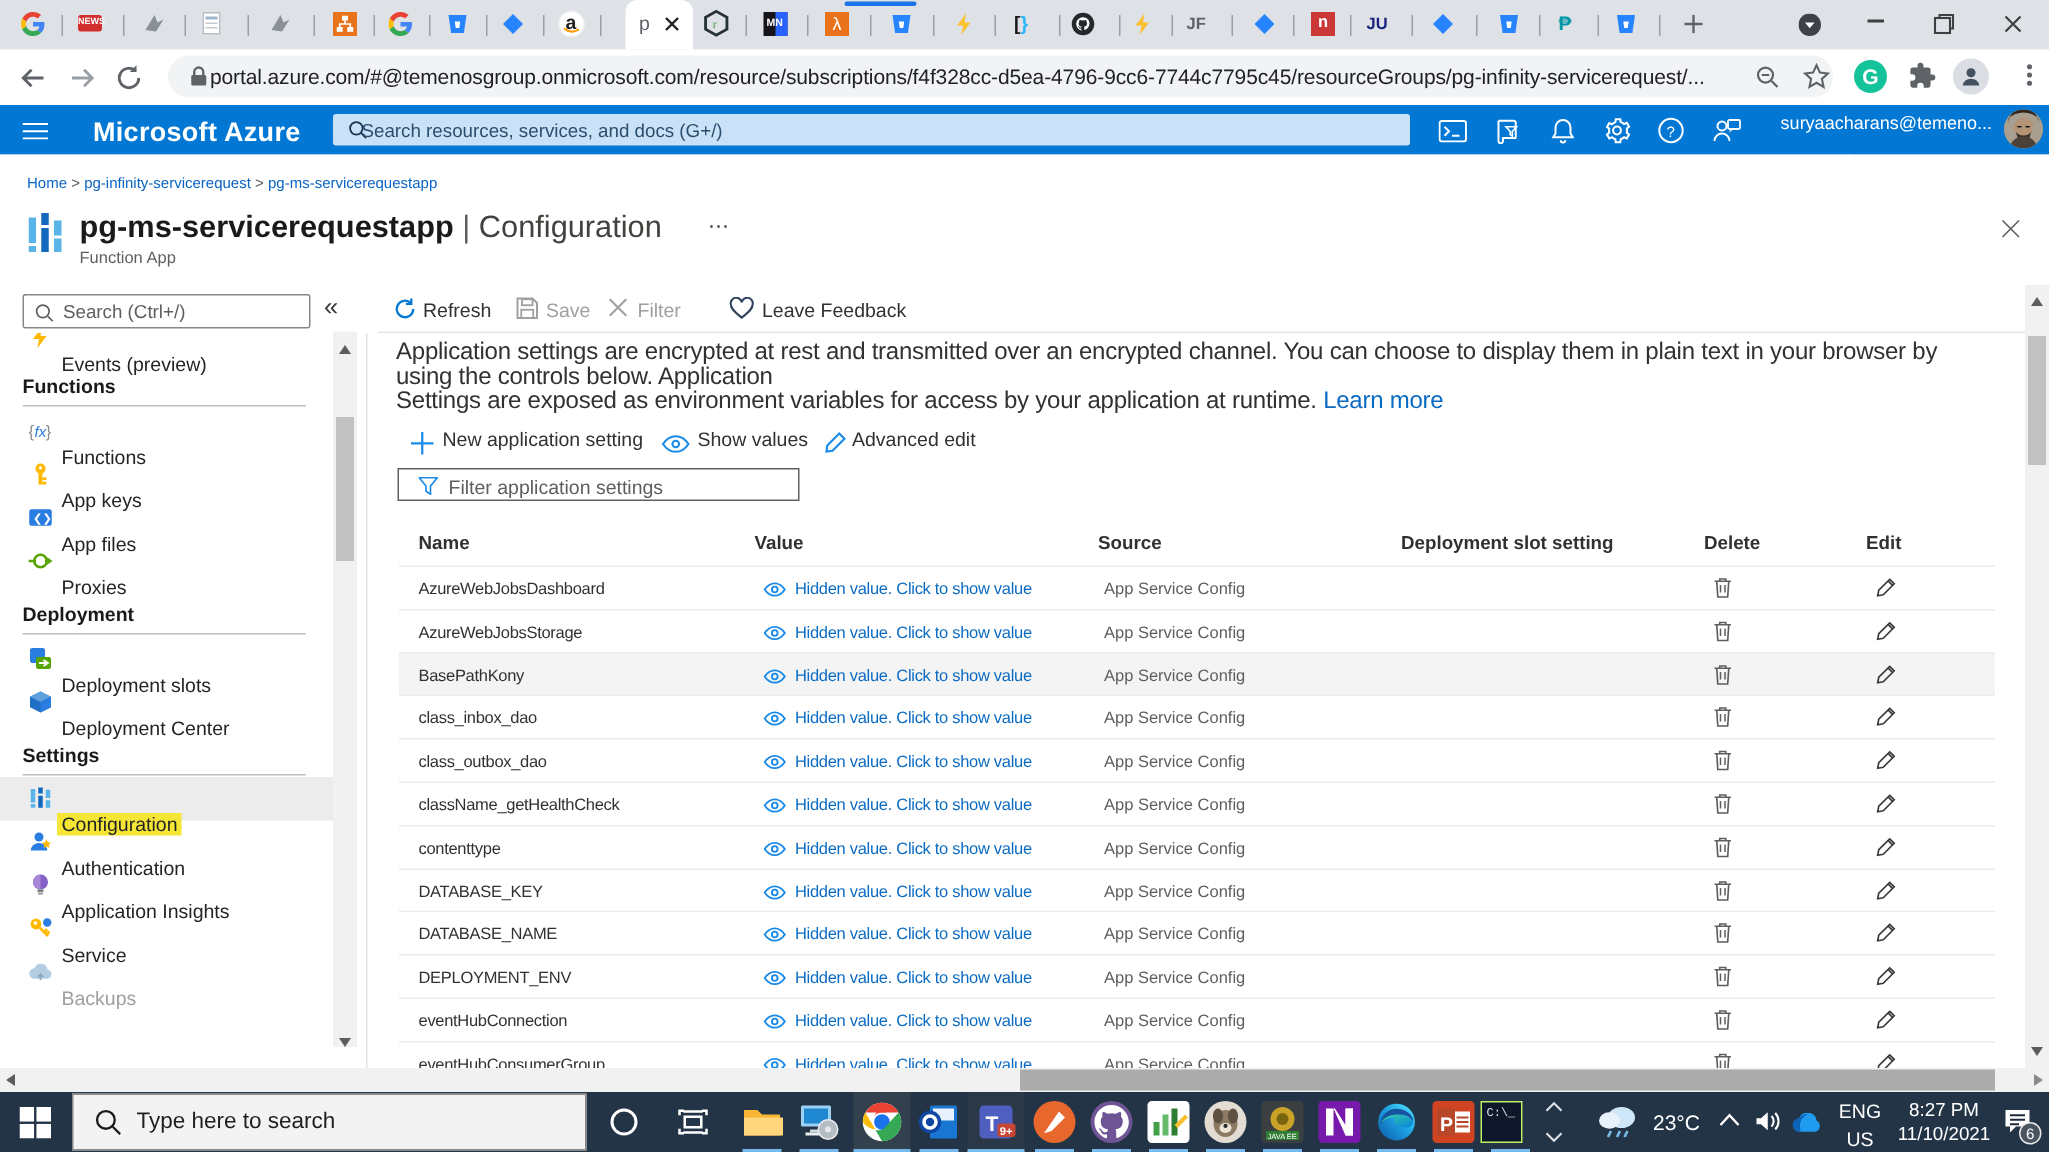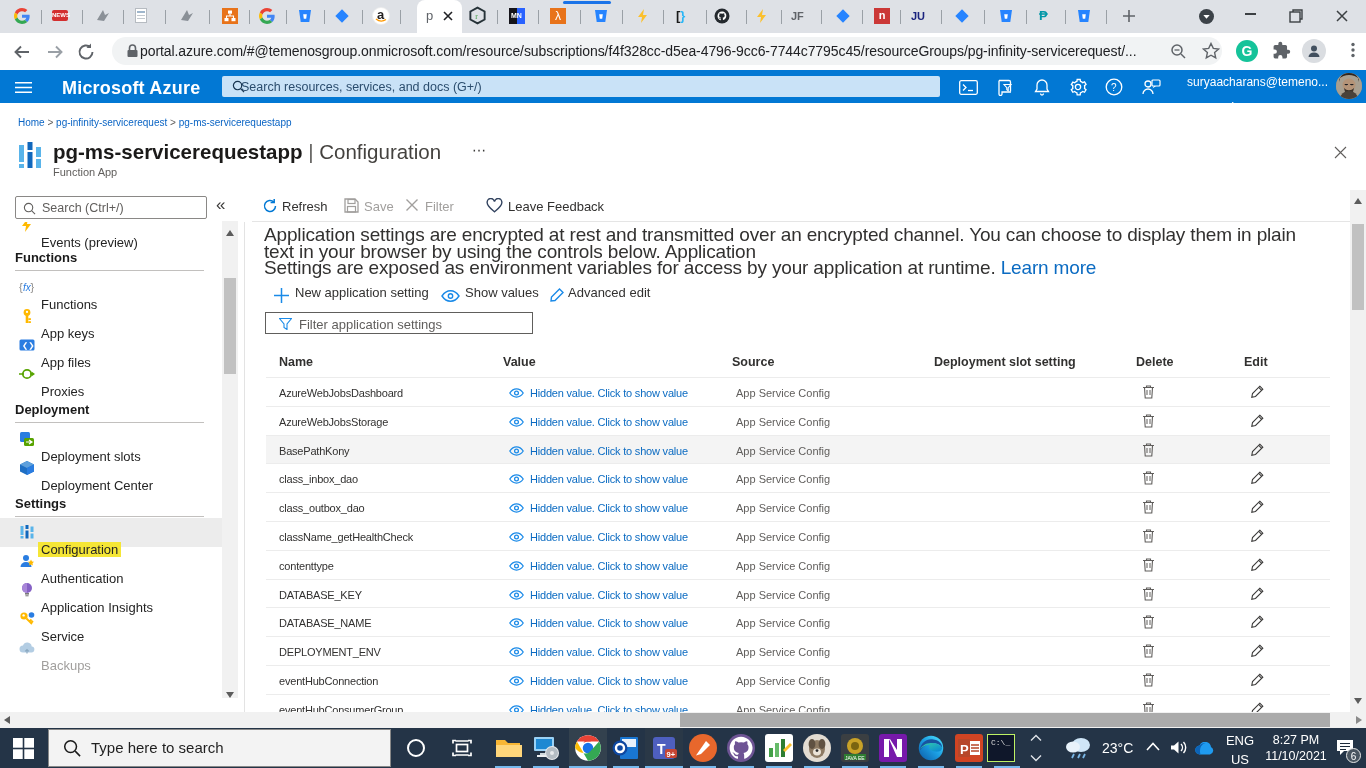--- a/index.html
+++ b/index.html
@@ -32,21 +32,21 @@
 .mitem { position:absolute; left:0; width:220px; height:29px; }
 .mitem .txt { position:absolute; left:41px; top:24px; }
 .mitem .ico { position:absolute; left:19px; top:6px; width:16px; height:16px; }
 .mhead { position:absolute; left:15px; font-weight:bold; color:#1a1a1a; font-size:13px; }
 .mdiv { position:absolute; left:15px; width:189px; height:1px; background:#c2c0be; }
 
 .sbtrack { position:absolute; background:#f1f1f1; }
 .sbthumb { position:absolute; background:#c1c1c1; }
 
 #content { left:252px; top:222px; width:1099px; height:490px; overflow:hidden; }
-#desc { position:absolute; left:12px; top:5px; width:1060px; font-size:19px; letter-spacing:-0.16px; color:#323130; line-height:16.5px; }
+#desc { position:absolute; left:12px; top:5px; width:1060px; font-size:16px; letter-spacing:-0.16px; color:#323130; line-height:16.5px; }
 #desc a { color:#0b6bc2; text-decoration:none; }
 .actrow { position:absolute; top:63px; font-size:13px; color:#323130; }
 #filterbox { position:absolute; left:13px; top:90px; width:268px; height:22px; border:1px solid #605e5c; font-size:13px; color:#605e5c; }
 .hdr { position:absolute; top:133px; font-weight:bold; font-size:12.5px; color:#323130; }
 .trow { position:absolute; left:14px; width:1064px; height:28.8px; border-top:1px solid #ececec; font-size:11px; letter-spacing:-0.2px; }
 .trow .nm { position:absolute; left:13px; top:9px; color:#323130; }
 .trow .lnk { position:absolute; left:264px; top:9px; color:#0b6bc2; }
 .trow .src { position:absolute; left:470px; top:9px; color:#605e5c; letter-spacing:0; }
 .trow .eye { position:absolute; left:243px; top:10px; }
 .trow .trash { position:absolute; left:876px; top:6px; }

